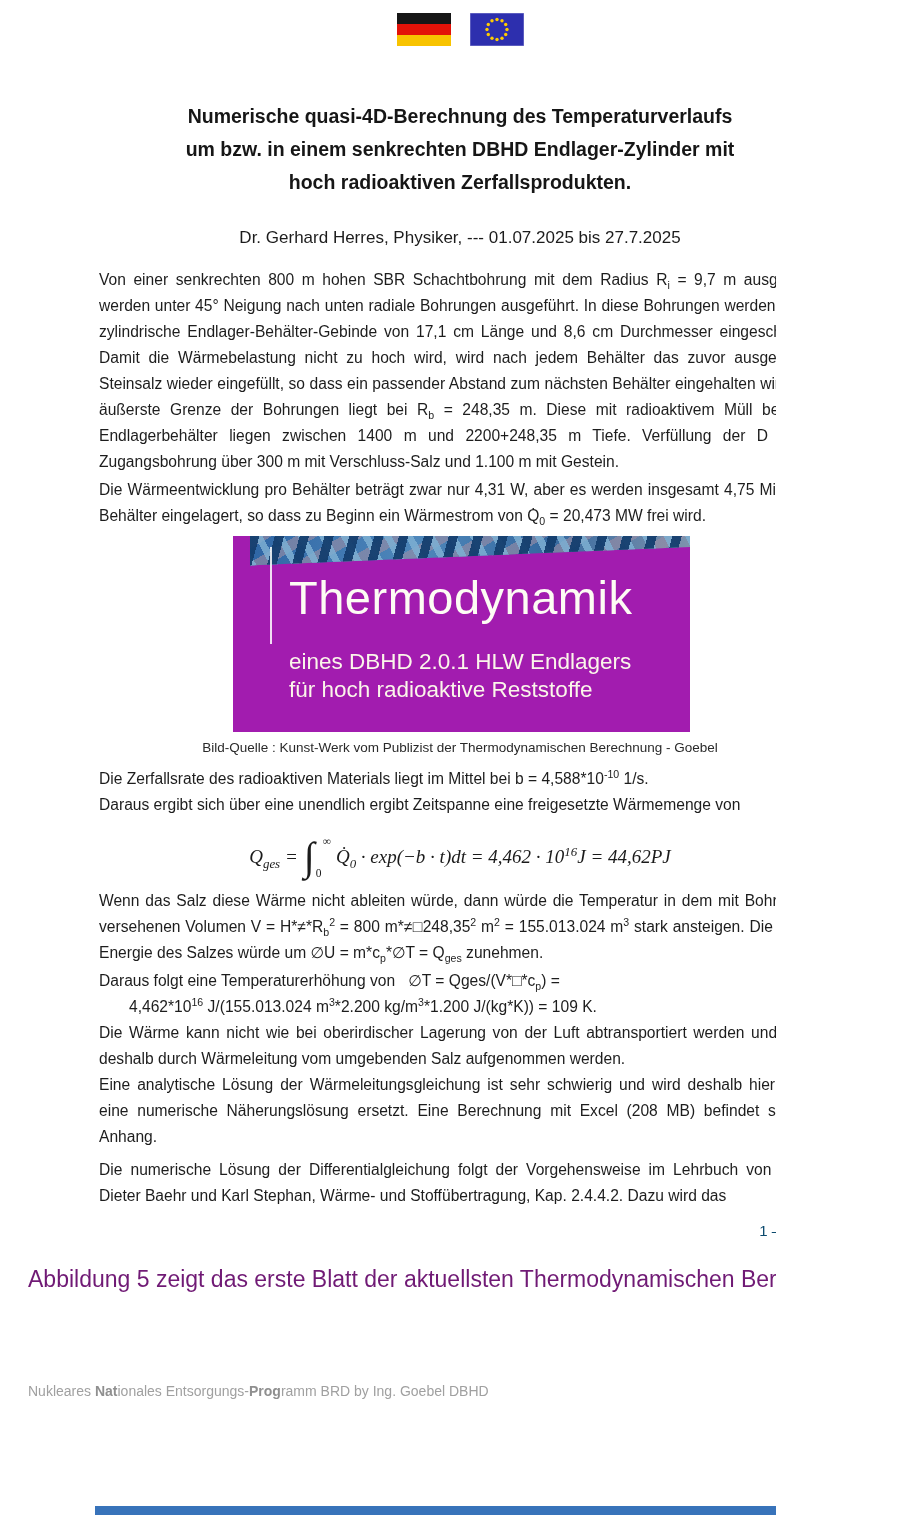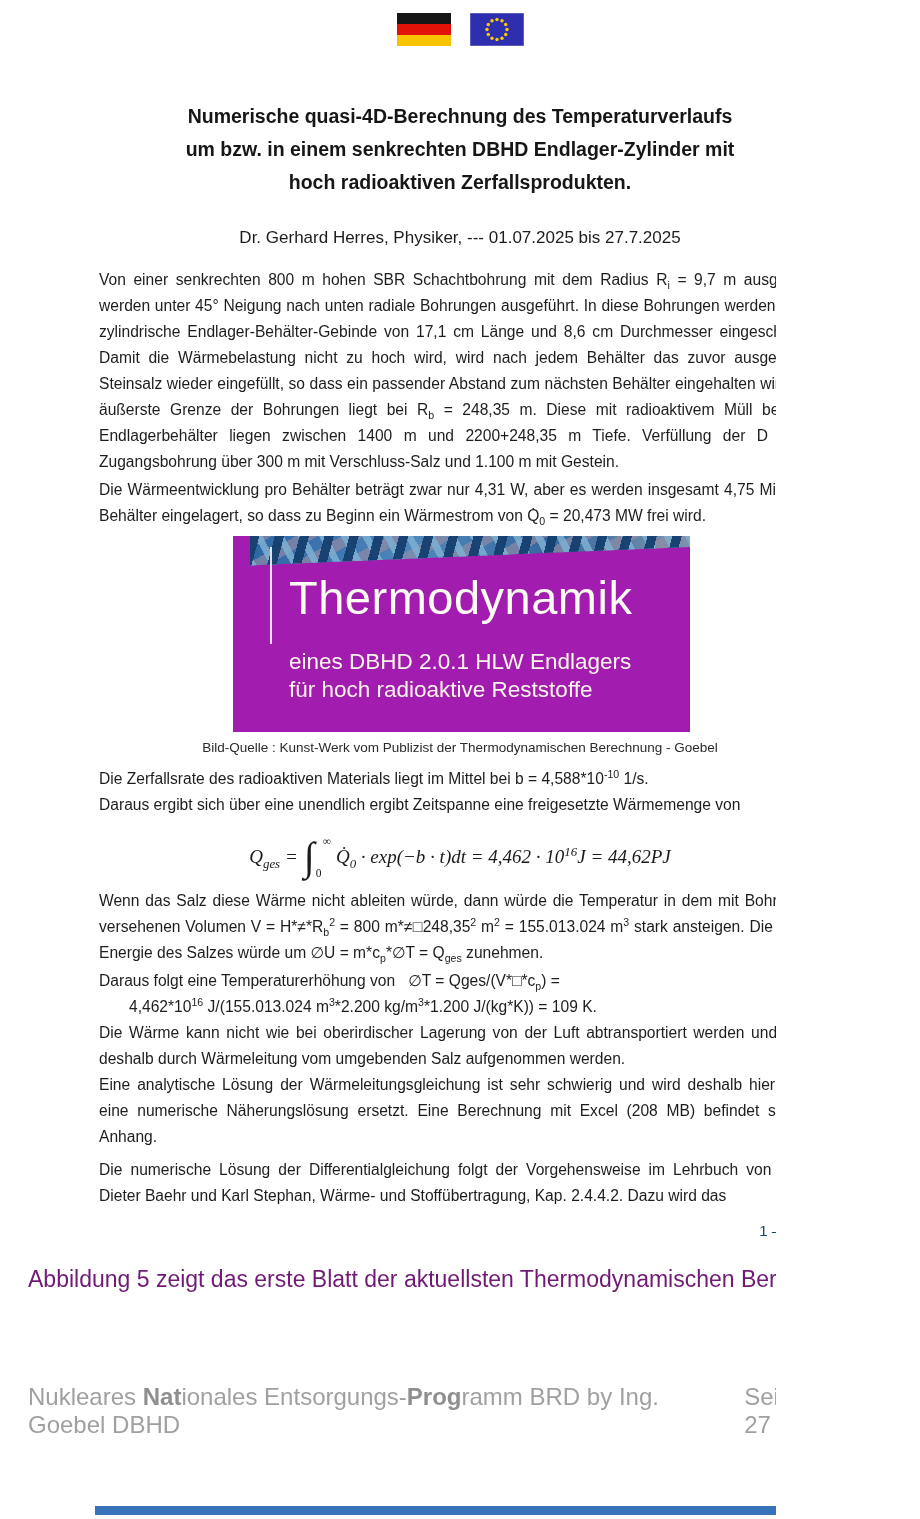--- a/index.html
+++ b/index.html
@@ -60,21 +60,21 @@
   .formula .limits{display:flex;flex-direction:column;font-size:11.5px;line-height:12px;
     justify-content:space-between;height:44px;margin-right:5px;font-style:normal;}
   .formula .limits .lo{padding-left:0;}
   .formula .limits .hi{padding-left:7px;}
   
   .inner-pagenum{position:absolute;top:1222px;left:99px;width:702px;text-align:right;
     font-size:15px;color:#0c4a6e;}
   
   .fig-caption{position:absolute;top:1266px;left:28px;width:864px;font-size:23px;color:#701a75;}
   .footer{position:absolute;top:1383px;left:28px;width:862px;display:flex;
-    justify-content:space-between;font-size:24px;color:#a0a0a0;gap:26px;}
+    justify-content:space-between;font-size:14px;color:#a0a0a0;gap:26px;}
   .footer b{font-weight:700;color:#8f8f8f;}
   .bottom-bar{position:absolute;top:1506px;left:95px;width:735px;height:9px;background:#3873ba;}
 </style>
 </head>
 <body>
 
 <div class="page">
 
   <div class="flags">
     <div class="flag flag-de">

